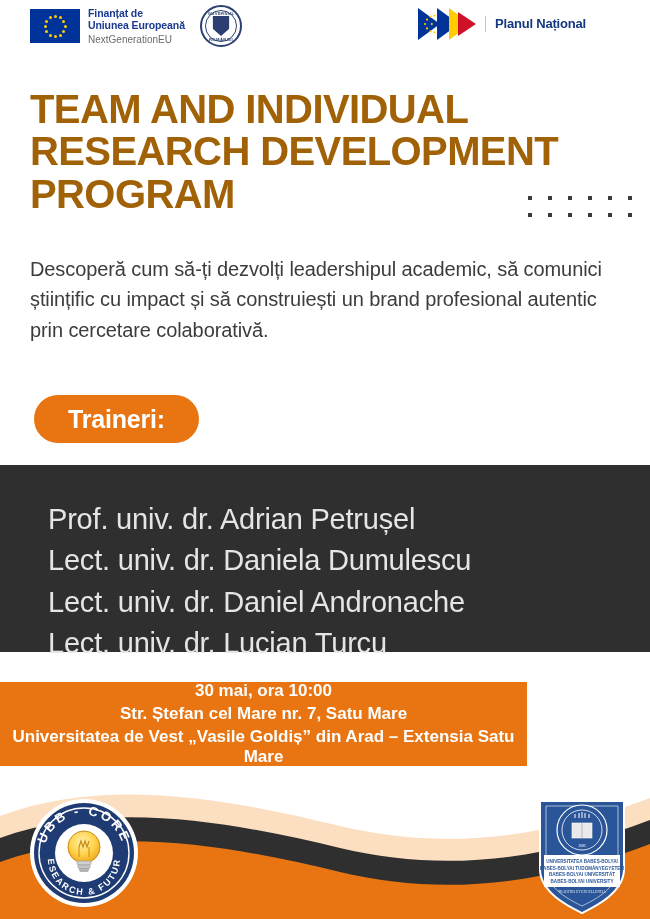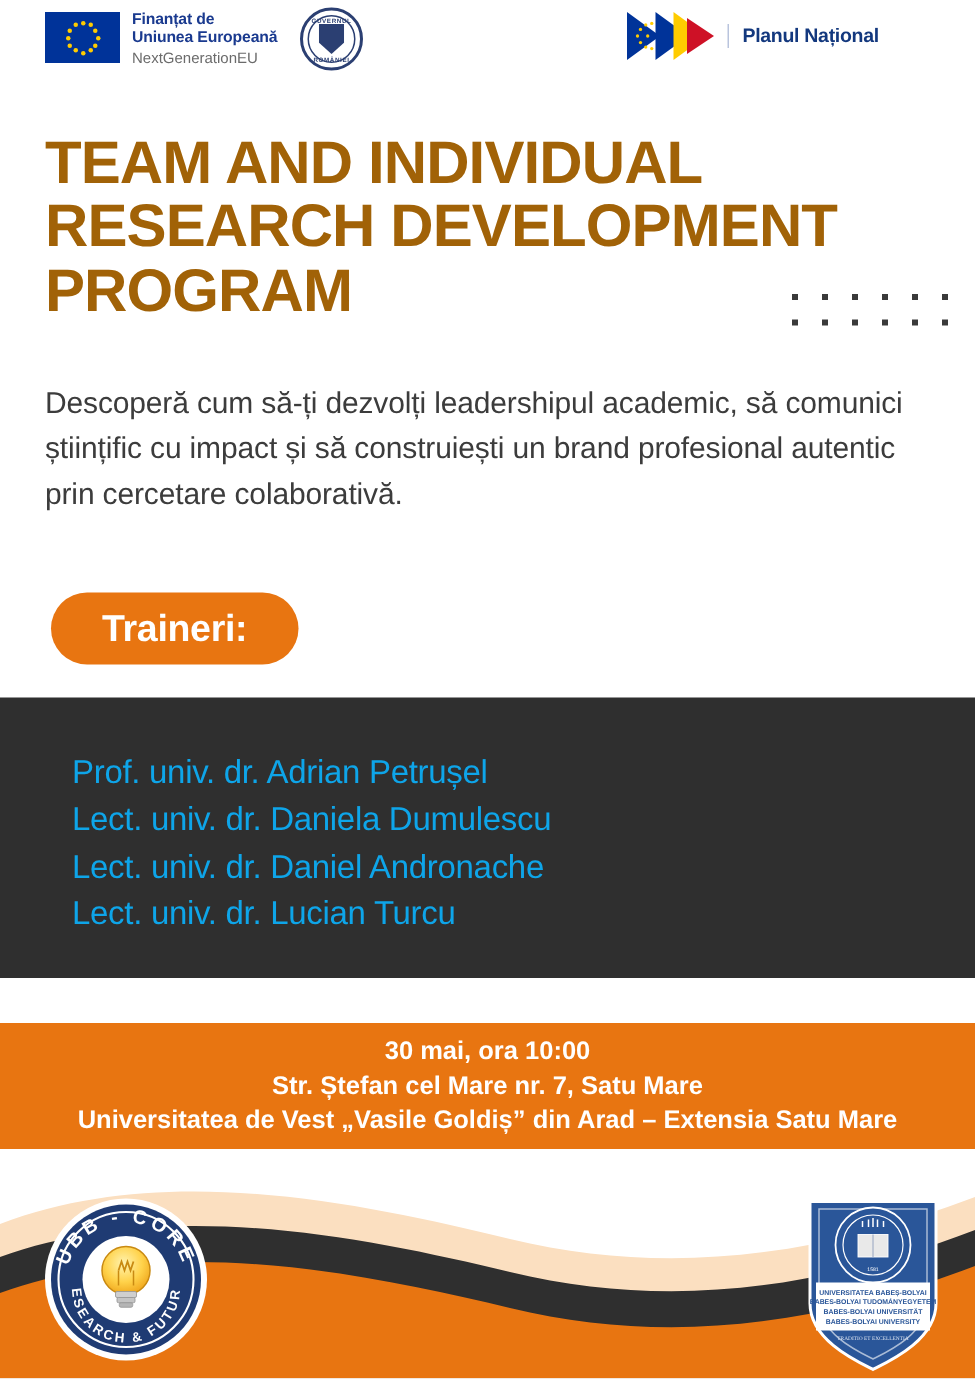--- a/index.html
+++ b/index.html
@@ -7,21 +7,21 @@
     width:650px; height:919px;
     background:#ffffff;
     font-family:"Liberation Sans", sans-serif;
     overflow:hidden;
   }
   .poster { position:relative; width:650px; height:919px; background:#fff; overflow:hidden; }
 
   
   .logo-strip { position:absolute; top:0; left:0; width:650px; height:55px; }
 
-  .eu-logo { position:absolute; left:30px; top:8px; display:flex; align-items:flex-start; }
+  .eu-logo { position:absolute; left:30px; top:8px; display:flex; align-items:center; }
   .eu-flag { width:50px; height:34px; background:#003399; position:relative; flex:none; }
   .eu-flag .star { position:absolute; width:3px; height:3px; background:#FFCC00;
                    border-radius:50%; }
   .eu-text { margin-left:8px; line-height:1.12; }
   .eu-text .l1, .eu-text .l2 { color:#1a3a8f; font-size:10.5px; font-weight:bold; letter-spacing:-0.1px; }
   .eu-text .l3 { color:#6b6b6b; font-size:10px; margin-top:2px; }
 
   .gov-logo { position:absolute; left:200px; top:5px; display:flex; align-items:center; }
   .gov-seal { width:42px; height:42px; border-radius:50%; border:2px solid #2b3f72;
               background:#fff; position:relative; flex:none; overflow:hidden; }
@@ -58,24 +58,24 @@
   
   .pill { position:absolute; left:34px; top:395px; height:48px;
           background:#E87511; border-radius:26px; color:#fff;
           display:flex; align-items:center; justify-content:center;
           padding:16px 34px; font-size:25px; font-weight:bold; letter-spacing:-0.2px; }
 
   
   .dark-band { position:absolute; left:0; top:465px; width:650px; height:187px;
                background:#2f2f2f; }
   .dark-band ul { list-style:none; margin:34px 0 0 48px; }
-  .dark-band li { color:#0ea5e9; font-size:22px; line-height:1.43; letter-spacing:-0.2px; }
-
-  
-  .info-band { position:absolute; left:0; top:682px; width:650px; height:84px;
+  .dark-band li { color:#e5e5e5; font-size:29px; line-height:1.43; letter-spacing:-0.2px; }
+
+  
+  .info-band { position:absolute; left:0; top:682px; width:527px; height:84px;
                background:#E87511; color:#fff; text-align:center;
                display:flex; flex-direction:column; justify-content:center; gap:3px; }
   .info-band .l1 { font-size:17px; font-weight:bold; }
   .info-band .l2 { font-size:17px; font-weight:bold; }
   .info-band .l3 { font-size:17px; font-weight:bold; }
 
   
   .wave { position:absolute; left:0; bottom:0; width:650px; height:155px; }
 
   

